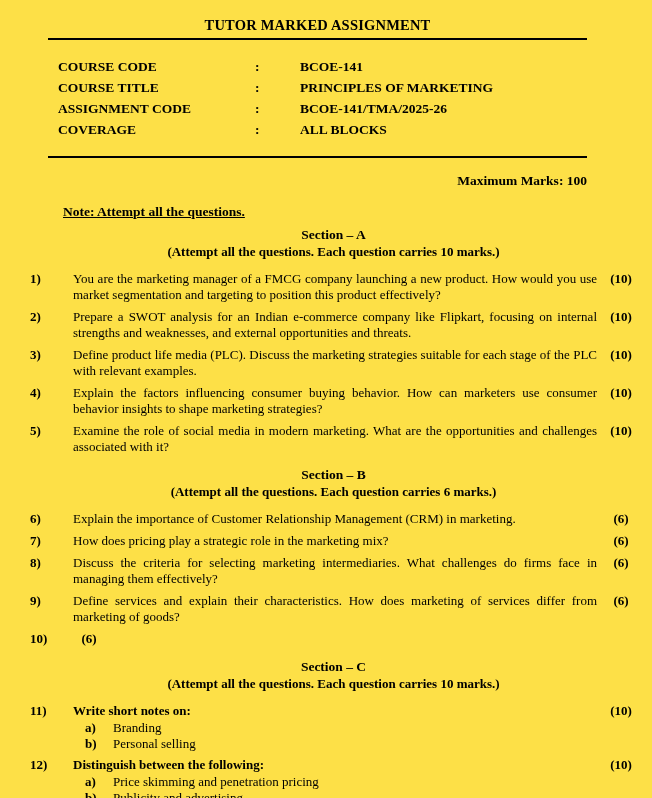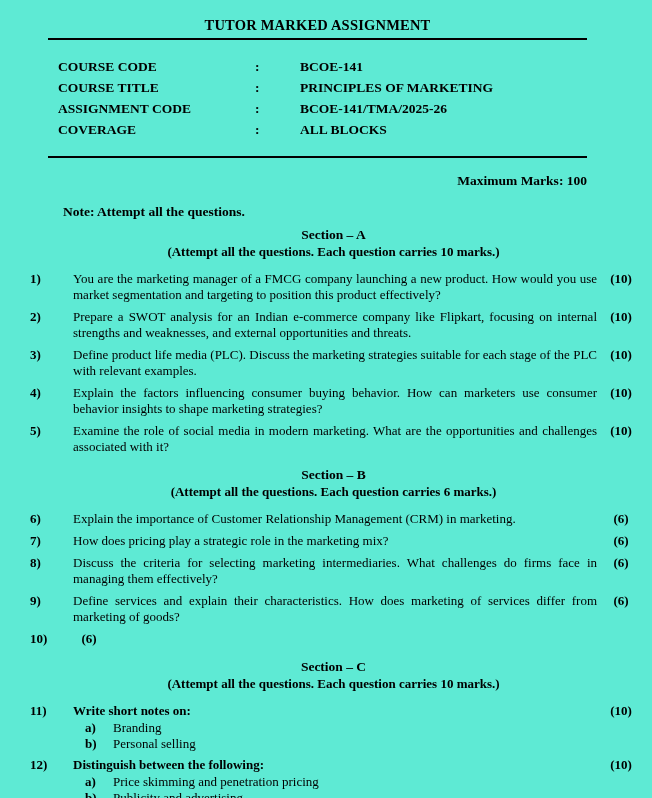--- a/index.html
+++ b/index.html
@@ -1,21 +1,21 @@
 <!DOCTYPE html>
 <html><head>
 <meta charset="utf-8">
 <style>
   * { box-sizing: border-box; margin: 0; padding: 0; }
   html, body { background: #ffffff; }
   body { font-family: "Liberation Serif", "DejaVu Serif", serif; color: #000000; }
 
   .page {
     width: 652px; height: 798px;
-    background: #5eead4;
+    background: #fde047;
     padding: 16px 15px 8px 30px;
     overflow: hidden;
     position: relative;
   }
 
   
   .header-block { margin-left: 18px; width: 539px; }
 
   .doc-title {
     text-align: center;
@@ -48,20 +48,21 @@
     margin-top: 14px;
   }
 
   
   .note {
     font-weight: bold;
     font-size: 13.5px;
     line-height: 18px;
     margin-left: 33px;
     margin-top: 13px;
+    text-decoration: underline;
   }
 
   
   .section-title {
     text-align: center;
     font-weight: bold;
     font-size: 13.5px;
     line-height: 17px;
     margin-top: 5px;
   }

